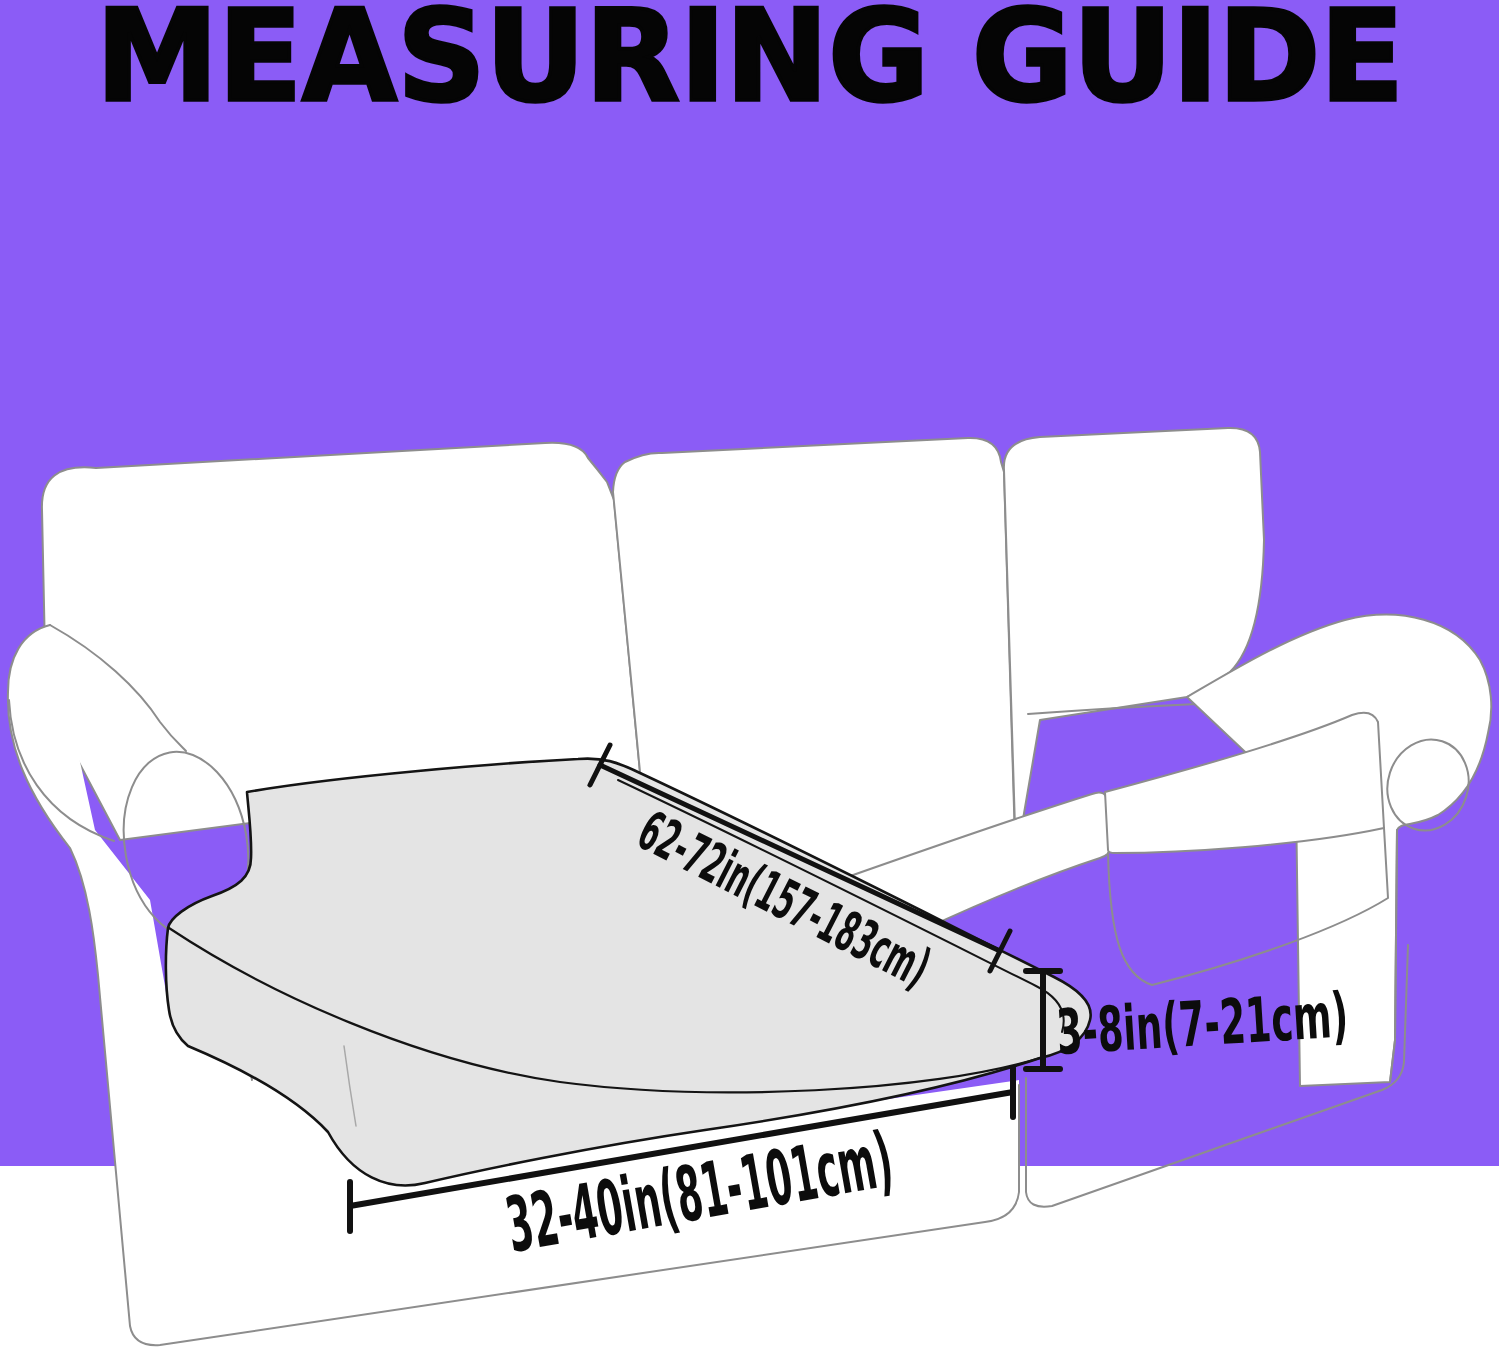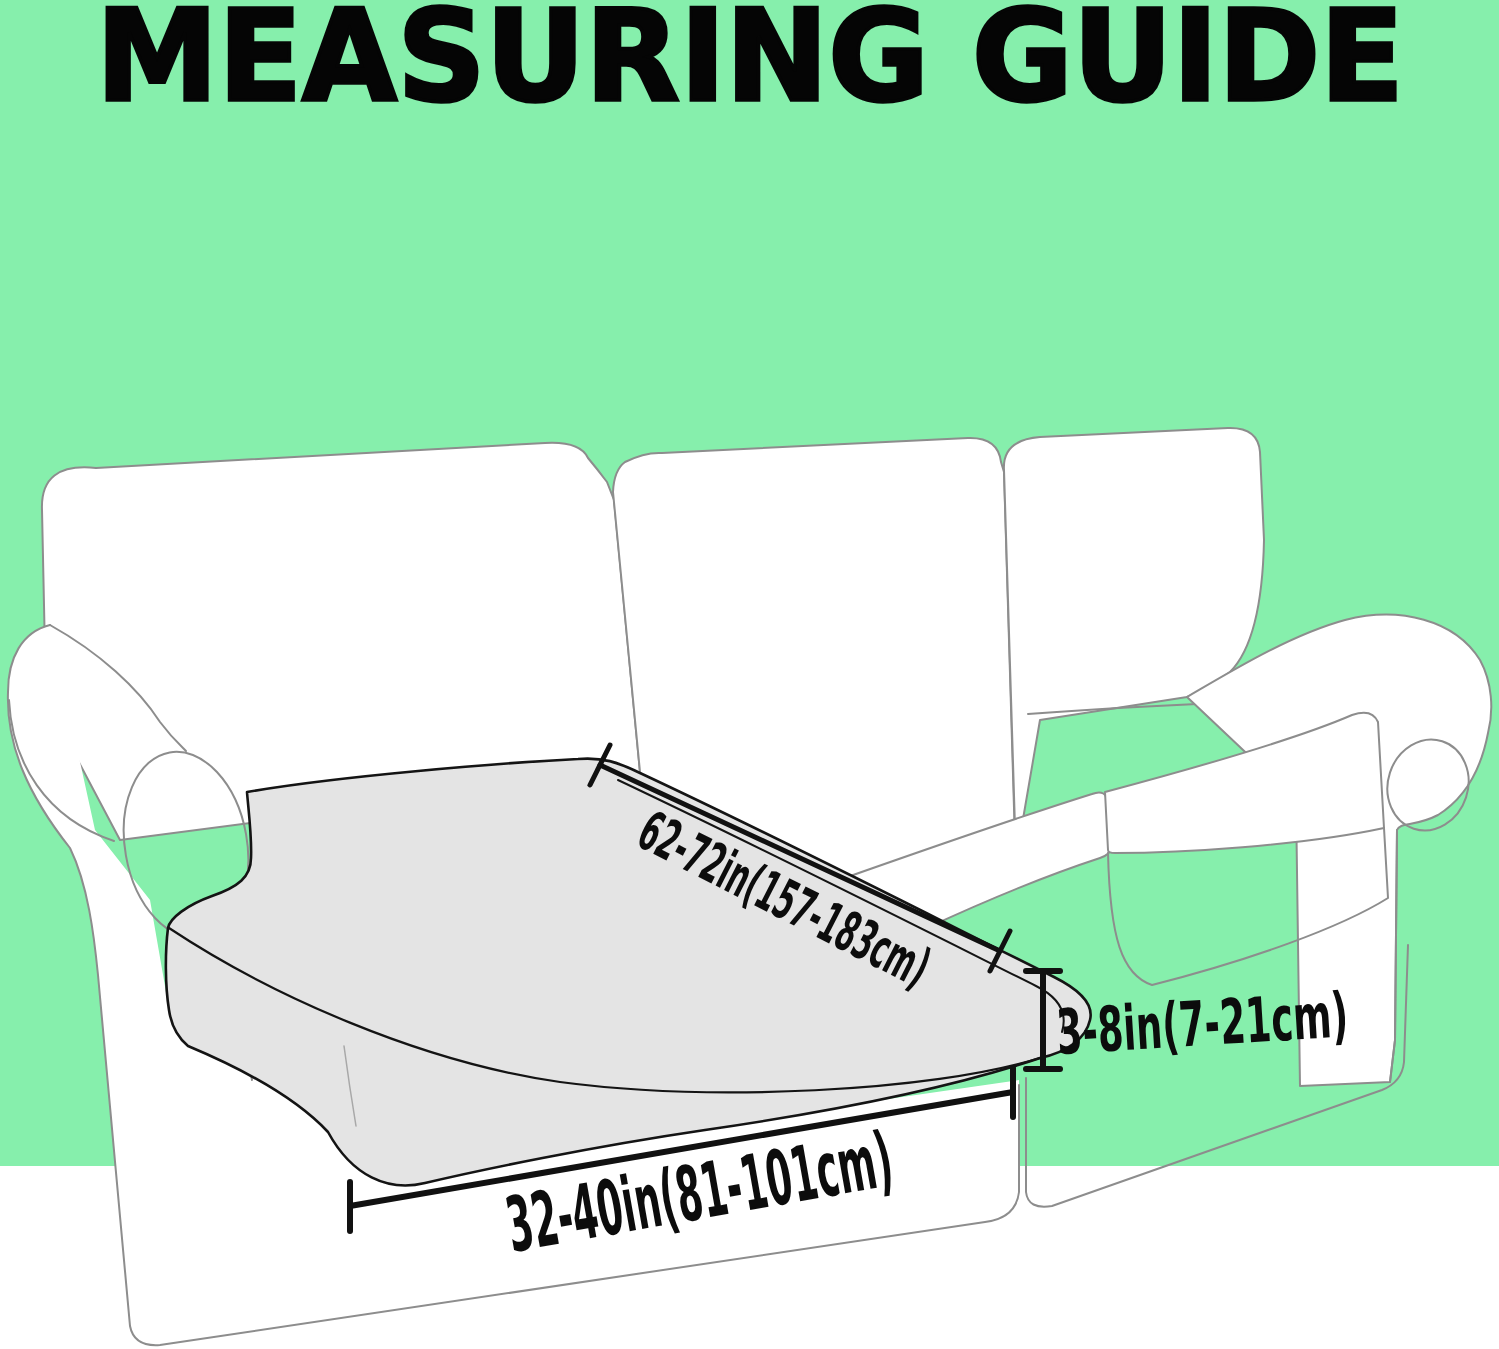--- a/index.html
+++ b/index.html
@@ -8,21 +8,21 @@
     background: #ffffff;
     width: 1499px;
     height: 1349px;
     font-family: "DejaVu Sans", "Liberation Sans", sans-serif;
     overflow: hidden;
   }
   .stage {
     position: relative;
     width: 1499px;
     height: 1166px;
-    background: #86efac;
+    background: #8b5cf6;
   }
   svg { display: block; }
   .title-text {
     font-family: "DejaVu Sans", "Liberation Sans", sans-serif;
     font-weight: bold;
   }
   .measure-label {
     font-family: "DejaVu Sans", "Liberation Sans", sans-serif;
     font-weight: bold;
   }

